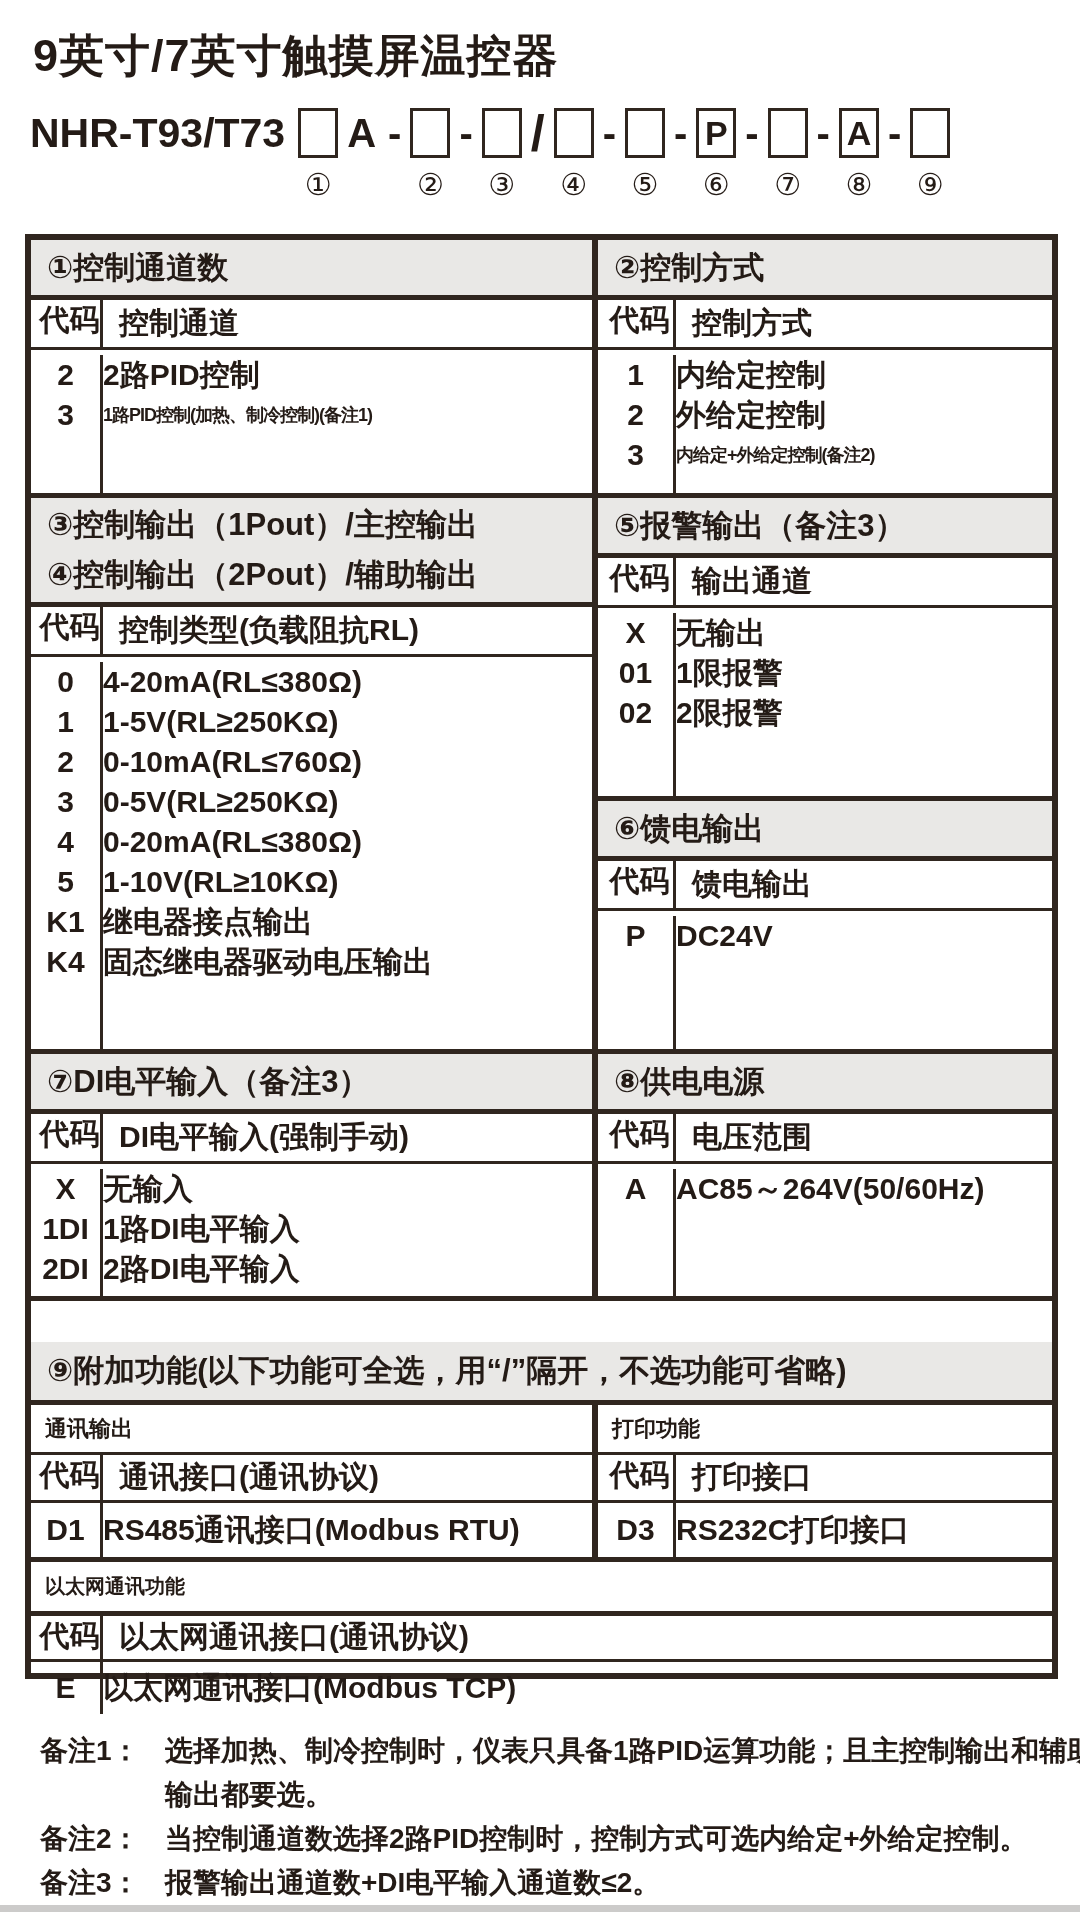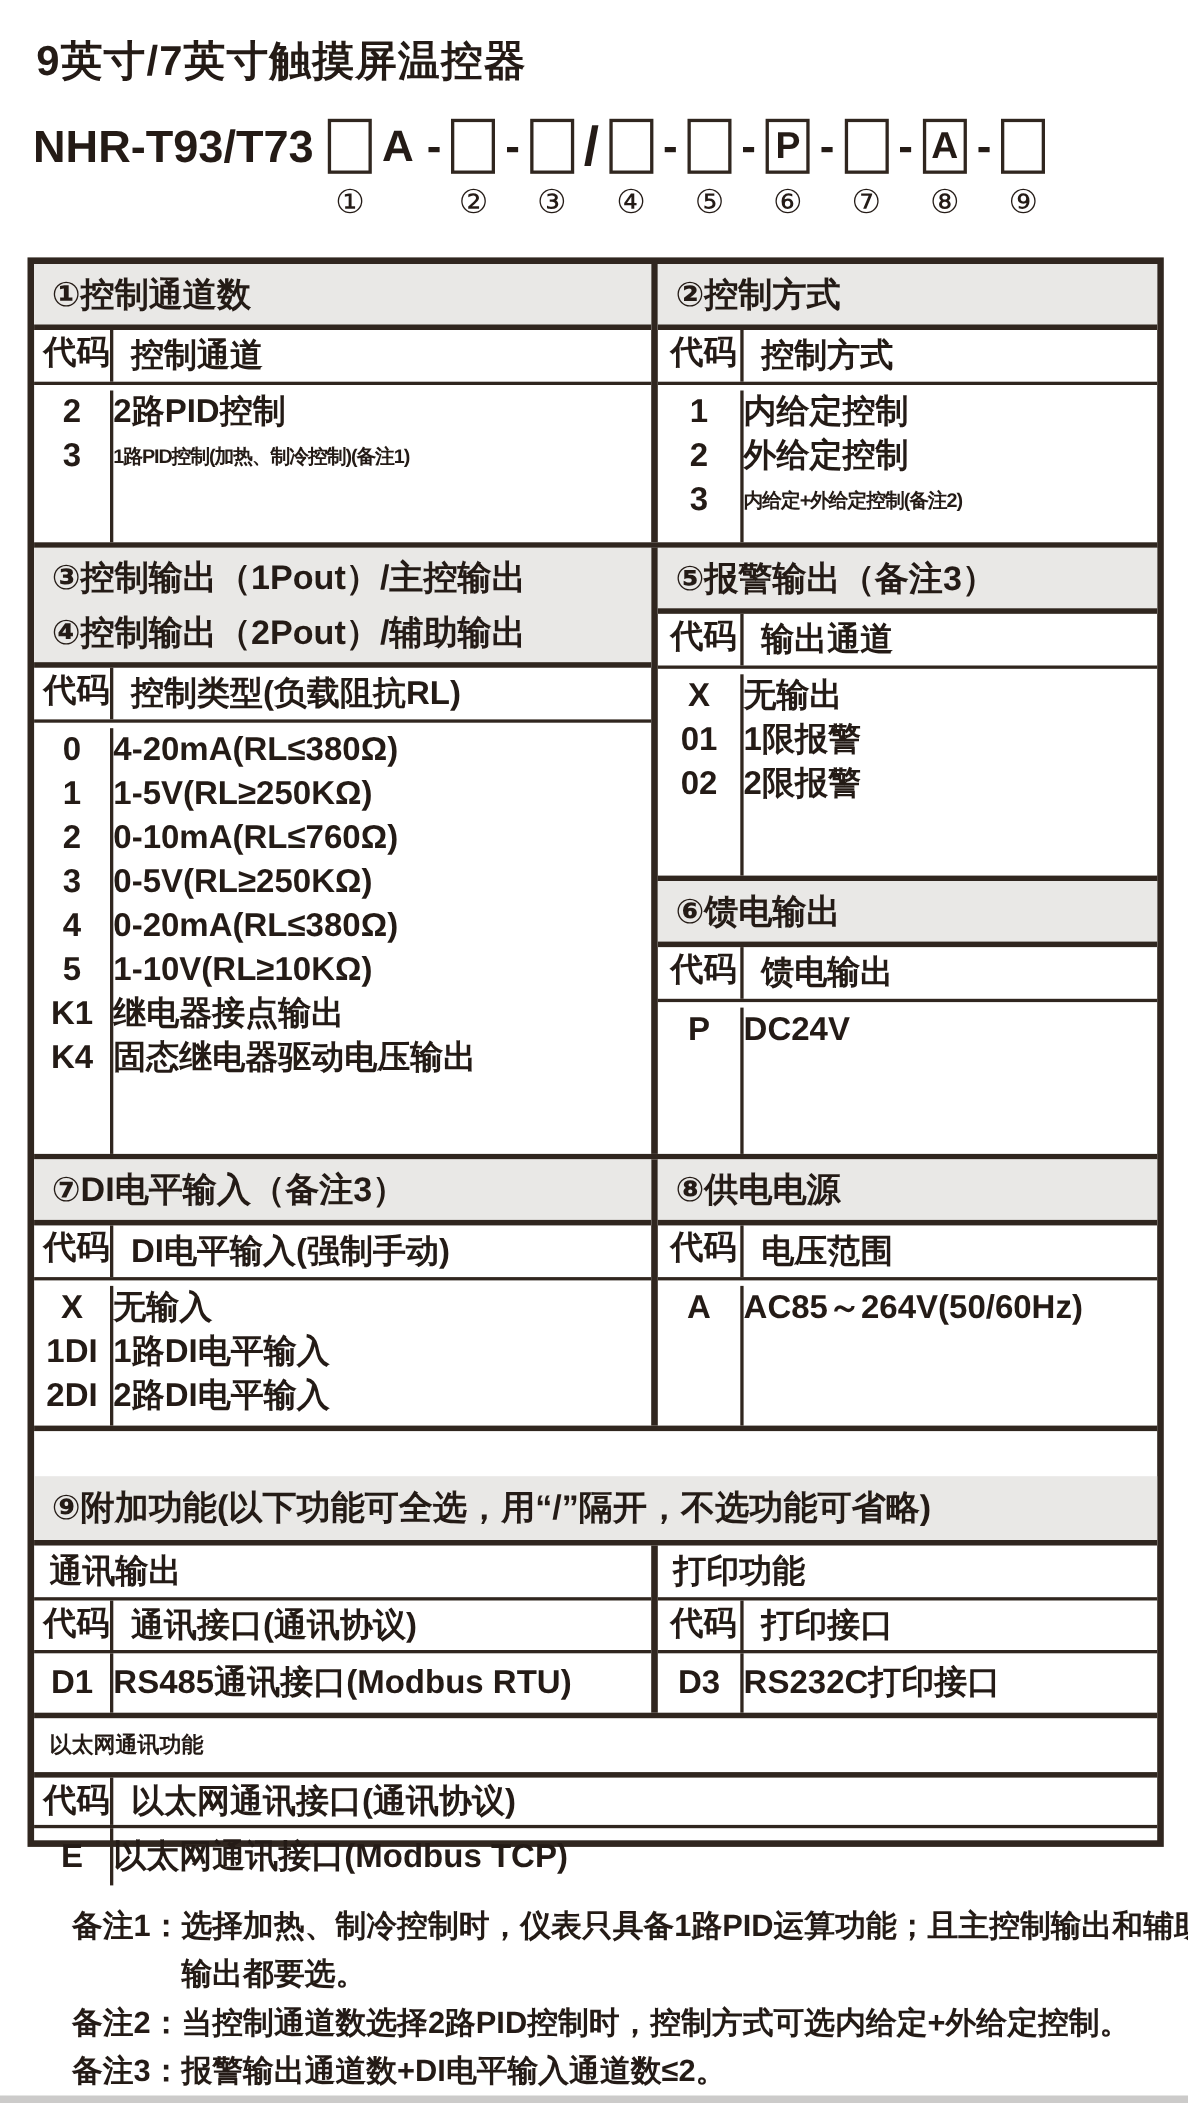--- a/index.html
+++ b/index.html
@@ -12,21 +12,21 @@
   .page{
     position:relative;
     width:1080px;height:1912px;
     background:#ffffff;
     color:var(--txt);
     font-family:"Liberation Sans","DejaVu Sans",sans-serif;
     font-weight:700;
     overflow:hidden;
   }
   
-  .title{margin:36px 0 0 33px;font-size:38px;line-height:40px;letter-spacing:1px;}
+  .title{margin:36px 0 0 33px;font-size:45px;line-height:40px;letter-spacing:1px;}
   .model-row{margin:30px 0 0 30px;display:flex;align-items:flex-start;}
   .model-prefix{font-size:41px;line-height:54px;letter-spacing:0px;margin-right:10px;}
   .model-segs{display:flex;}
   .seg{display:flex;flex-direction:column;align-items:center;margin:0 3px;}
   .seg .top{height:54px;display:flex;align-items:center;justify-content:center;}
   .seg .box{width:40px;height:50px;border:3px solid var(--bd);display:flex;align-items:center;justify-content:center;font-size:34px;}
   .seg .sep{font-size:40px;line-height:50px;padding:0 3px;}
   .seg .sep.slash{font-size:50px;}
   .seg .num{height:36px;margin-top:8px;font-size:30px;font-weight:400;line-height:34px;}
   
@@ -58,34 +58,34 @@
   .condensed{font-size:18px;letter-spacing:-1px;}
   .sec5{height:303px;flex:none;border-bottom:5px solid var(--bd);}
   .sec6{flex:1;}
   
   .sec9{display:flex;flex-direction:column;height:372px;margin-top:41px;}
   .sec9 .band{height:63px;}
   .s9mid{display:flex;border-bottom:5px solid var(--bd);height:157px;flex-shrink:0;}
   .s9mid .half-l{width:567px;border-right:6px solid var(--bd);display:flex;flex-direction:column;}
   .s9mid .half-r{flex:1;display:flex;flex-direction:column;}
   .subband{height:50px;border-bottom:3px solid var(--bd);display:flex;align-items:center;
-           padding-left:14px;font-size:30px;flex-shrink:0;}
+           padding-left:14px;font-size:22px;flex-shrink:0;}
   .s9hdr{display:flex;border-bottom:3px solid var(--bd);height:48px;flex-shrink:0;}
   .s9hdr > div{display:flex;align-items:center;}
   .drow{display:flex;flex:1;}
   .drow .code-col,.drow .desc-col{justify-content:center;}
   .drow .cell{height:auto;line-height:34px;}
   .ethband{height:54px;border-bottom:5px solid var(--bd);display:flex;align-items:center;
            padding-left:14px;font-size:20px;flex-shrink:0;}
   .ethhdr{display:flex;border-bottom:3px solid var(--bd);height:46px;flex-shrink:0;}
   .ethhdr > div{display:flex;align-items:center;}
   
   .notes{margin:50px 0 0 40px;font-size:28px;}
   .note{display:flex;line-height:44px;}
-  .note-label{width:125px;flex-shrink:0;text-align:right;}
+  .note-label{width:125px;flex-shrink:0;}
   .note-text div{white-space:nowrap;}
   .edge-bar{position:absolute;left:0;right:0;bottom:0;height:7px;background:#cccbca;}
 </style>
 </head>
 <body>
 
 <div class="page">
 
   <div class="title">9英寸/7英寸触摸屏温控器</div>
 

